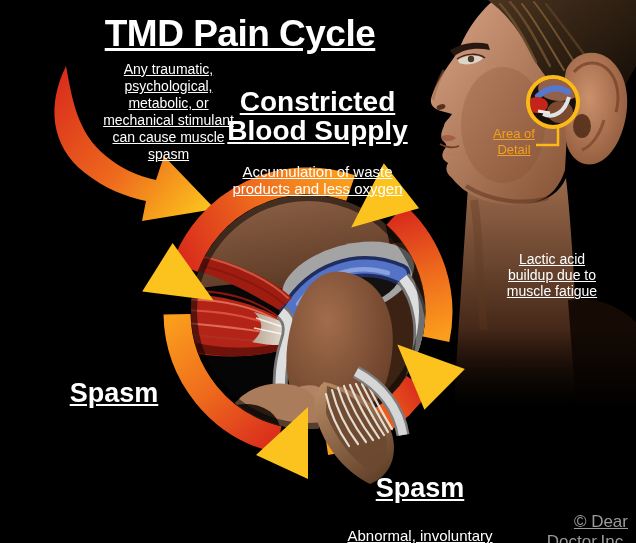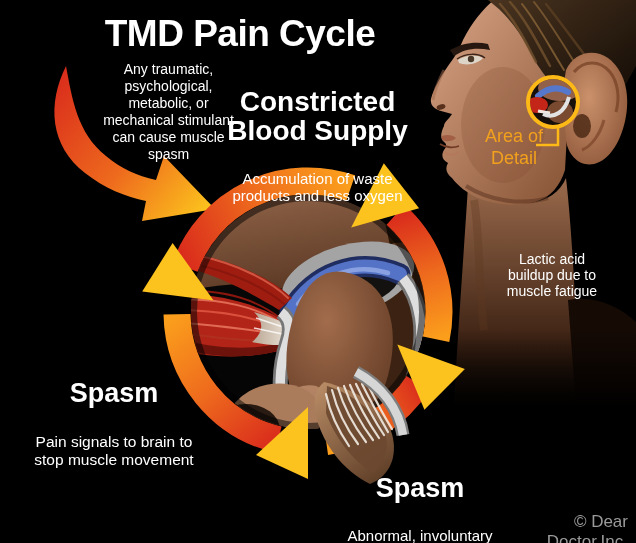--- a/index.html
+++ b/index.html
@@ -1,36 +1,36 @@
 <!DOCTYPE html>
 <html><head>
 <meta charset="utf-8">
 <style>
   html,body{margin:0;padding:0;background:#000;}
   .stage{position:relative;width:636px;height:543px;background:#000;overflow:hidden;
          font-family:"Liberation Sans",sans-serif;color:#fff;}
   .stage h1,.stage h2,.stage p{margin:0;}
-  .abs{position:absolute;text-align:center;white-space:pre-line;}
+  .abs{position:absolute;text-align:center;white-space:pre-line;text-decoration:underline;}
   .title{left:70px;top:13px;width:340px;font-size:37px;font-weight:bold;letter-spacing:-.5px;z-index:5;}
   .note{left:56px;top:61px;width:225px;font-size:14px;line-height:1.22;z-index:5;}
   .stagelbl{z-index:5;}
   .stagelbl h2{font-weight:bold;}
   .constricted{left:210px;top:69px;width:215px;}
   .constricted h2{font-size:28px;line-height:1.05;}
-  .constricted p{font-size:15px;line-height:1.13;margin-top:7px;}
+  .constricted p{font-size:15px;line-height:1.13;}
   .chemical{left:486px;top:225px;width:132px;}
   .chemical h2{font-size:21px;line-height:1.07;}
   .chemical p{font-size:14px;line-height:1.16;margin-top:8px;}
   .pain{left:18px;top:360px;width:192px;}
   .pain h2{font-size:27px;}
   .pain p{font-size:15.5px;line-height:1.18;margin-top:6px;}
   .spasm{left:326px;top:455px;width:188px;}
   .spasm h2{font-size:27px;}
   .spasm p{font-size:15px;line-height:1.18;margin-top:5px;}
-  .aod{left:476px;top:126px;width:76px;font-size:18px;line-height:1.22;color:#f2a11c;z-index:5;}
+  .aod{left:476px;top:126px;width:76px;font-size:13px;line-height:1.22;color:#f2a11c;z-index:5;}
   .copyright{left:500px;top:512px;width:128px;text-align:right;font-size:17px;color:#9a9a9a;z-index:5;}
   .face-svg{position:absolute;left:408px;top:0;z-index:1;}
   .input-svg{position:absolute;left:25px;top:60px;z-index:2;}
   .cycle-svg{position:absolute;left:128px;top:132px;z-index:3;}
 </style>
 </head>
 <body>
 
 <div class="stage">
 
@@ -253,22 +253,20 @@
   </section>
 
   <section class="abs stagelbl chemical">
     <p>Lactic acid
 buildup due to
 muscle fatigue</p>
   </section>
 
   <section class="abs stagelbl pain">
     <h2>Spasm</h2>
-    <p>Pain signals to brain to
-stop muscle movement</p>
   </section>
 
   <section class="abs stagelbl spasm">
     <h2>Spasm</h2>
     <p>Abnormal, involuntary
 muscle contraction</p>
   </section>
 
   <div class="abs aod">Area of
 Detail</div>

